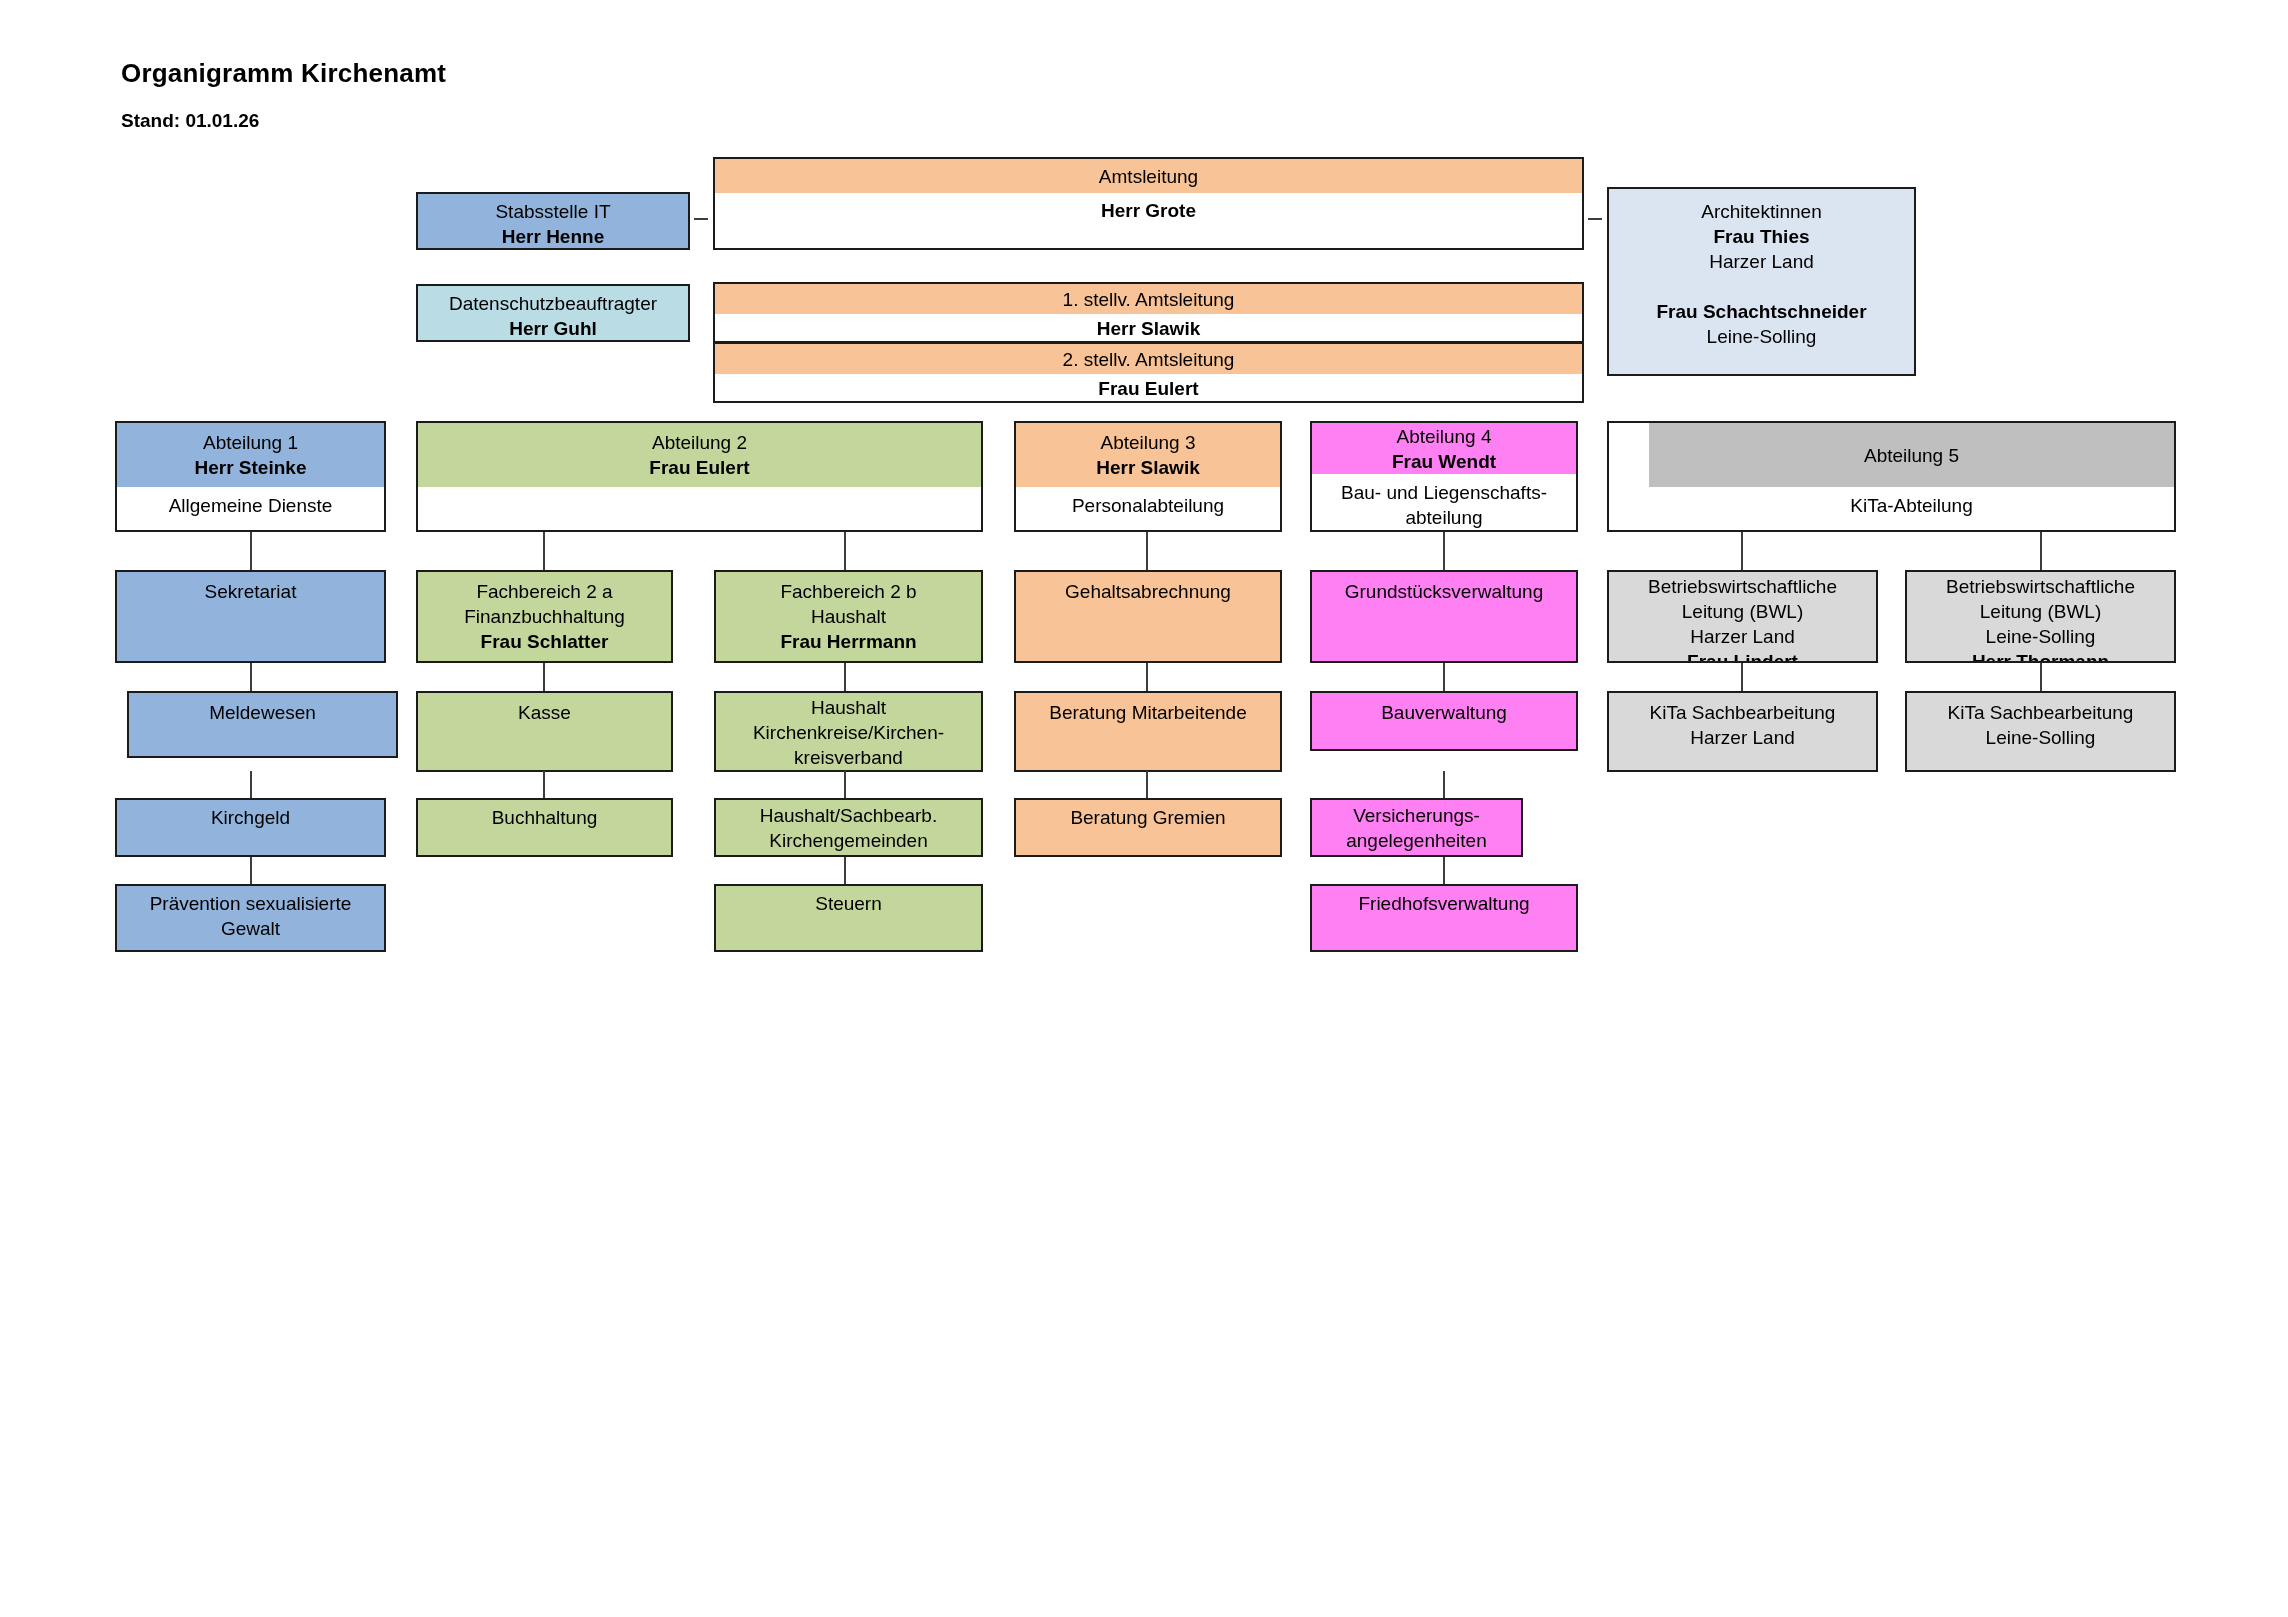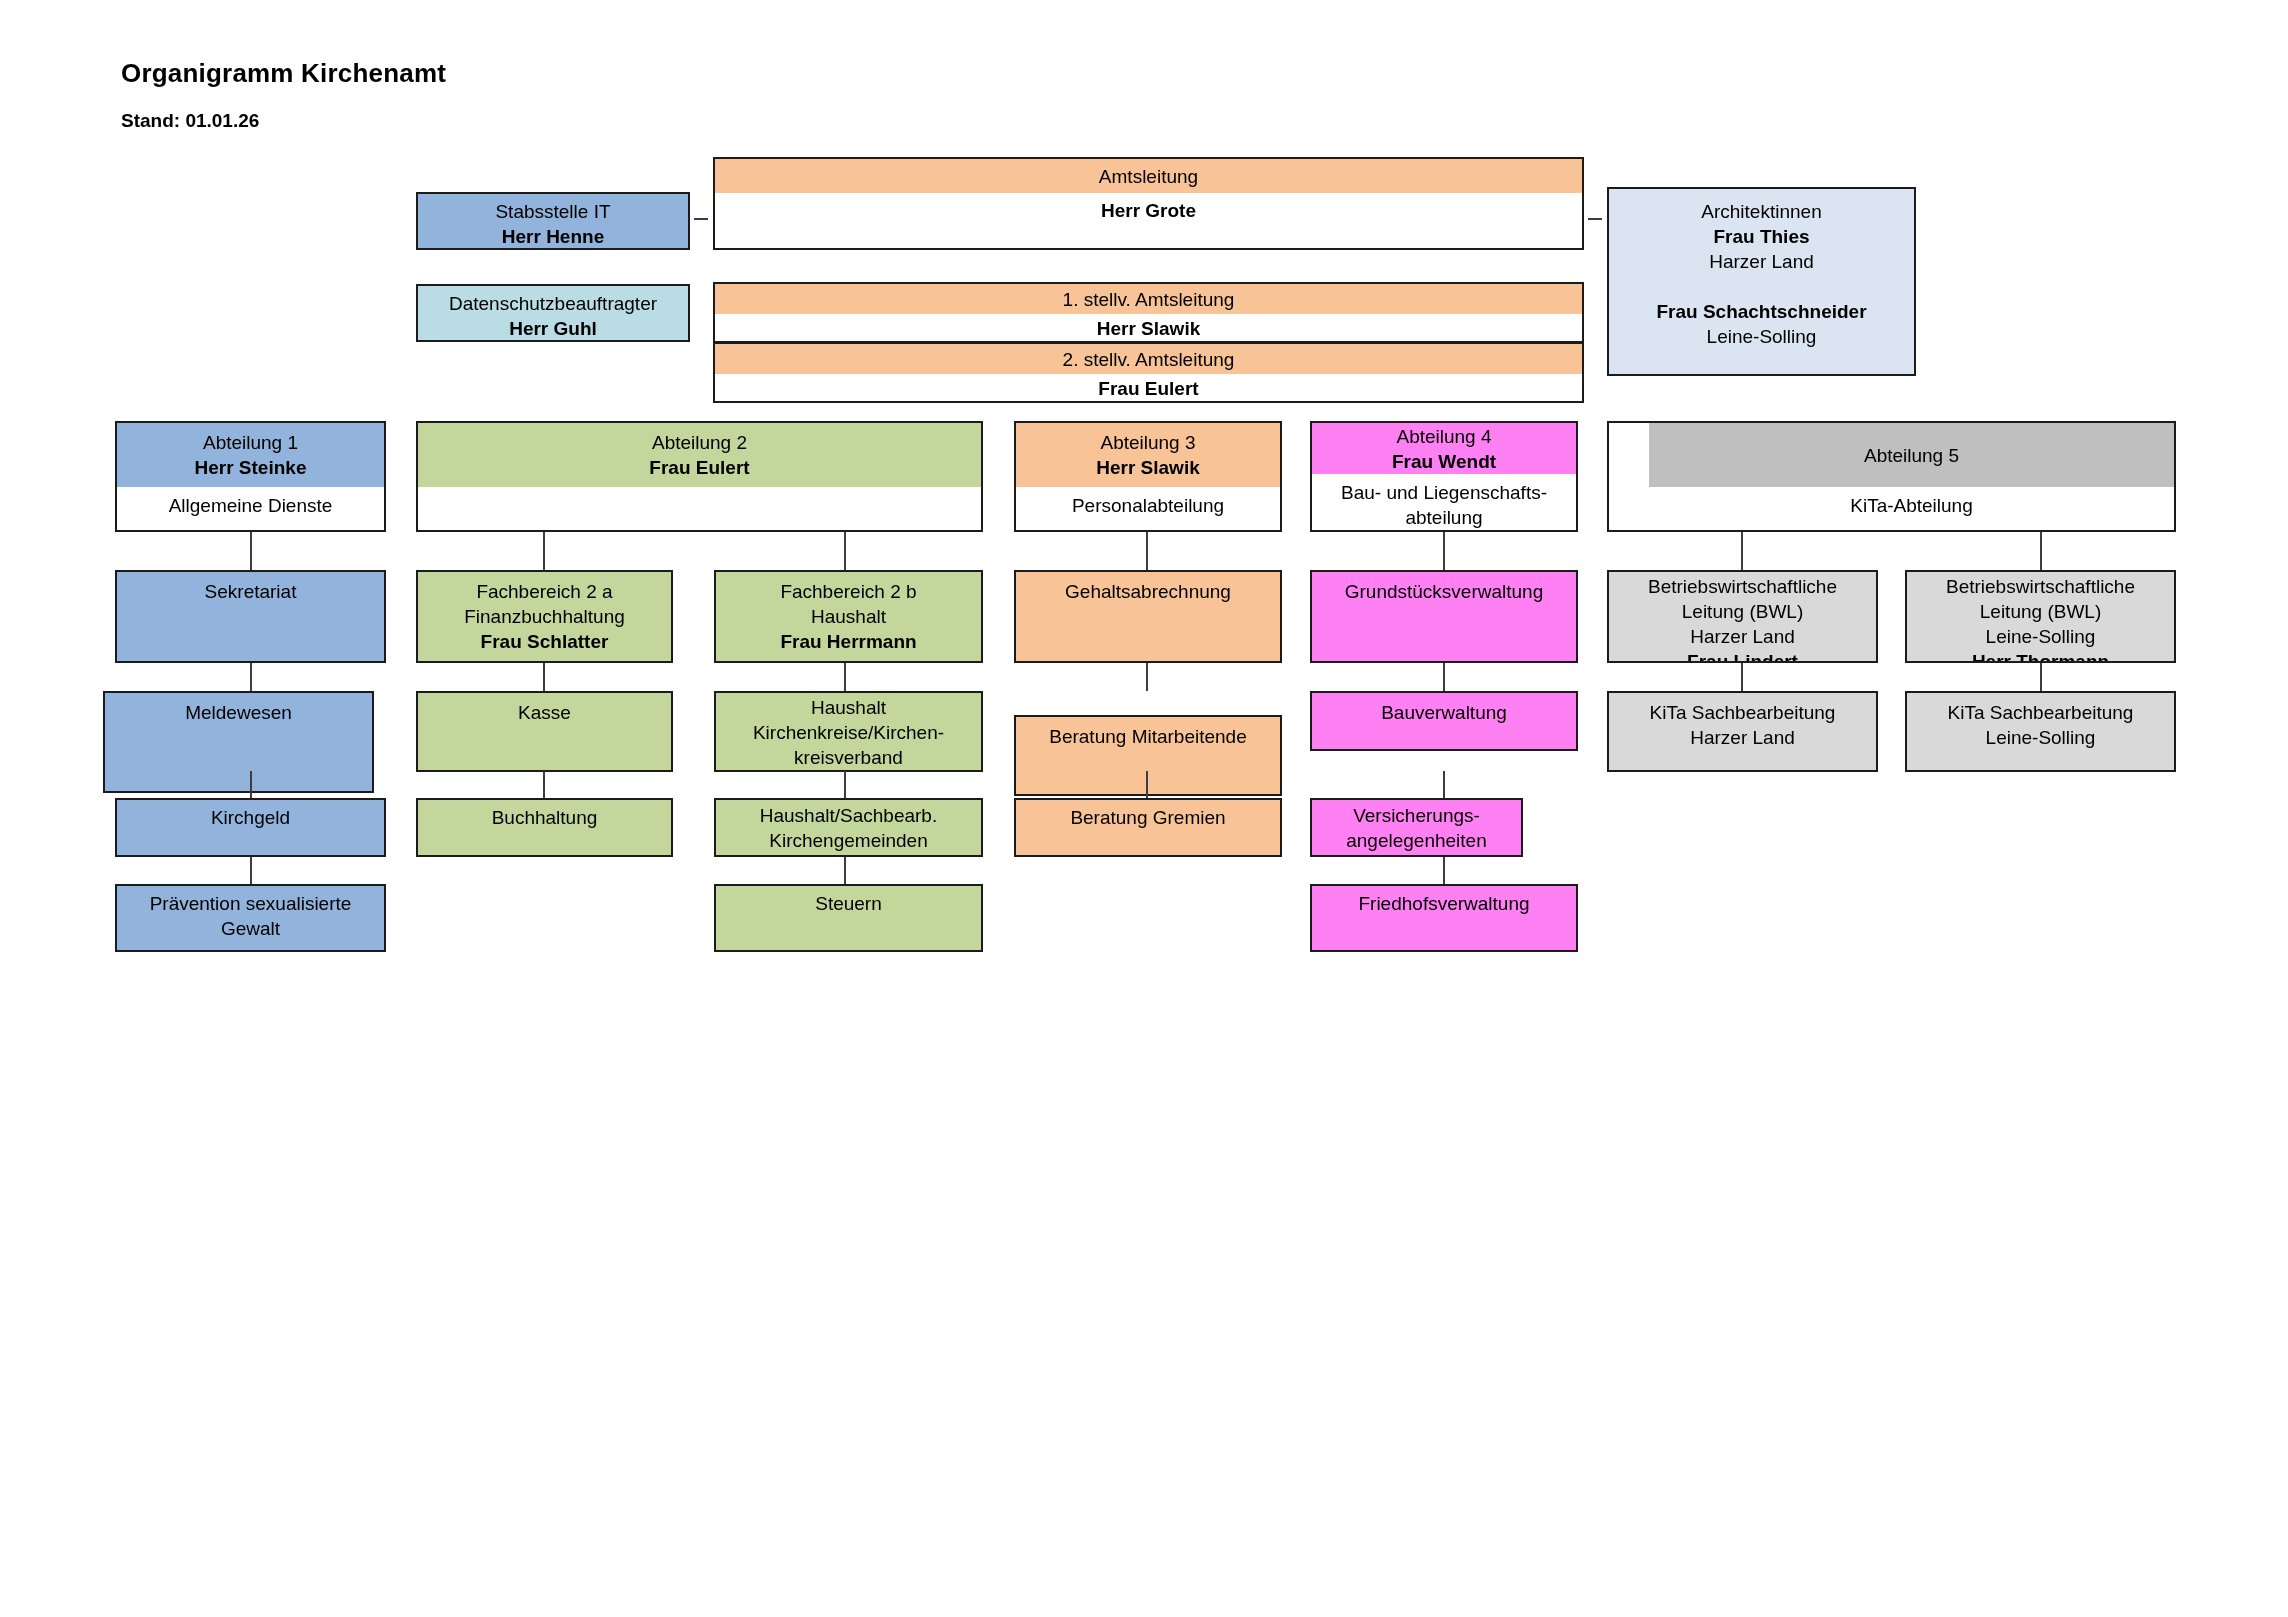--- a/index.html
+++ b/index.html
@@ -209,21 +209,21 @@
 </div>
 
 <div class="vline" style="left:250px; top:532px; width:2px; height:38px;"></div>
 <div class="box c-blue" style="left:115px; top:570px; width:271px; height:93px;">
   <div class="body fill c-blue">
     <div class="ln">Sekretariat</div>
   </div>
 </div>
 
 <div class="vline" style="left:250px; top:663px; width:2px; height:28px;"></div>
-<div class="box c-blue" style="left:103px; top:691px; width:271px; height:102px;">
+<div class="box c-blue" style="left:127px; top:691px; width:271px; height:67px;">
   <div class="body fill c-blue">
     <div class="ln">Meldewesen</div>
   </div>
 </div>
 
 <div class="vline" style="left:250px; top:771px; width:2px; height:27px;"></div>
 <div class="box c-blue" style="left:115px; top:798px; width:271px; height:59px;">
   <div class="body fill c-blue" style="padding-top:5px;">
     <div class="ln">Kirchgeld</div>
   </div>
@@ -294,21 +294,21 @@
 </div>
 
 <div class="vline" style="left:1146px; top:532px; width:2px; height:38px;"></div>
 <div class="box c-orange" style="left:1014px; top:570px; width:268px; height:93px;">
   <div class="body fill c-orange">
     <div class="ln">Gehaltsabrechnung</div>
   </div>
 </div>
 
 <div class="vline" style="left:1146px; top:663px; width:2px; height:28px;"></div>
-<div class="box c-orange" style="left:1014px; top:691px; width:268px; height:81px;margin-top:24px;">
+<div class="box c-orange" style="left:1014px; top:691px; width:268px; height:81px;">
   <div class="body fill c-orange">
     <div class="ln">Beratung Mitarbeitende</div>
   </div>
 </div>
 
 <div class="vline" style="left:1146px; top:771px; width:2px; height:27px;"></div>
 <div class="box c-orange" style="left:1014px; top:798px; width:268px; height:59px;">
   <div class="body fill c-orange" style="padding-top:5px;">
     <div class="ln">Beratung Gremien</div>
   </div>

